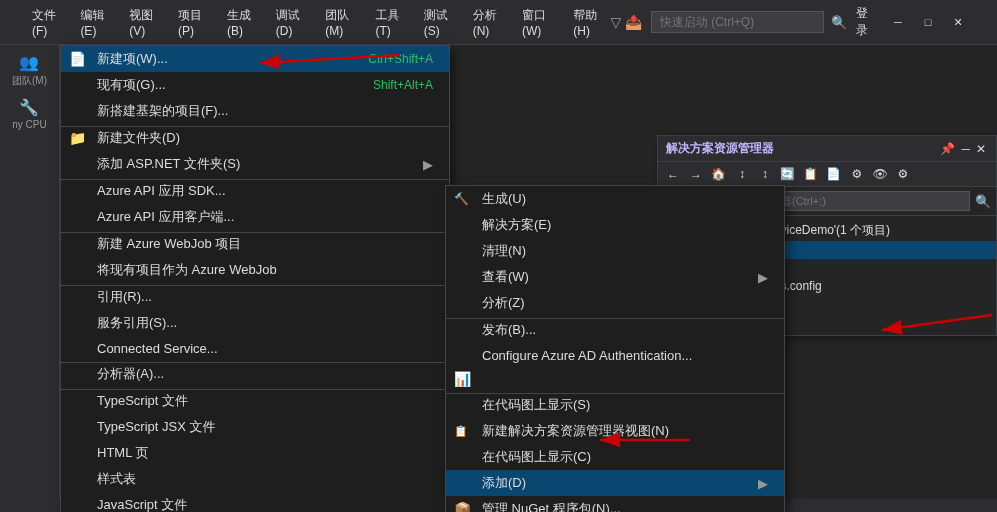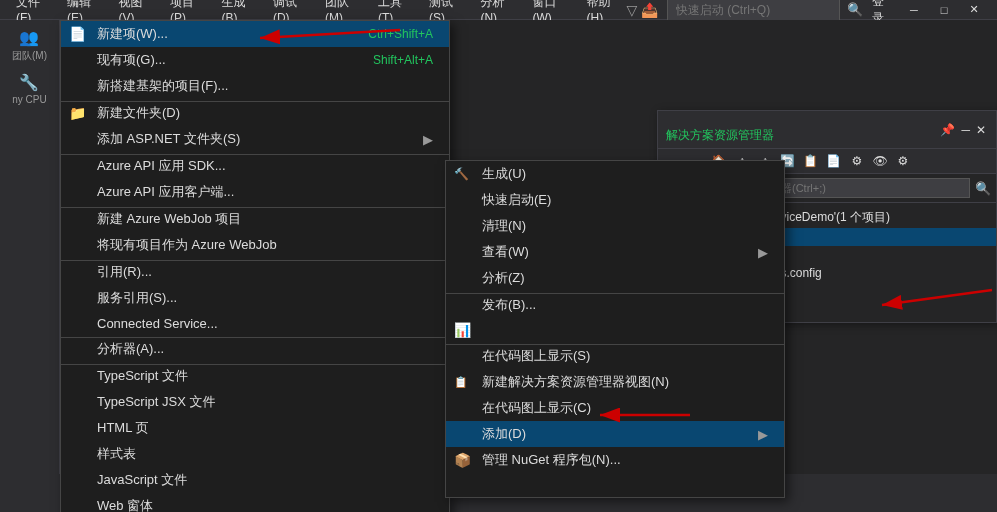--- a/index.html
+++ b/index.html
@@ -9,25 +9,25 @@
       background: #2d2d30;
       font-family: 'Microsoft YaHei', 'SimHei', sans-serif;
       font-size: 13px;
       color: #dcdcdc;
       overflow: hidden;
       position: relative;
     }
 
     
     .top-bar {
-      height: 20px;
+      height: 45px;
       background: #2d2d30;
       display: flex;
       align-items: center;
-      padding: 0 8px;
+      padding: 0 24px;
       border-bottom: 1px solid #3f3f46;
     }
     .top-bar-menu {
       display: flex;
       gap: 4px;
     }
     .menu-item {
       padding: 2px 8px;
       color: #dcdcdc;
       cursor: pointer;
@@ -183,23 +183,22 @@
     .panel-title-bar {
       background: #2d2d30;
       padding: 4px 8px;
       display: flex;
       align-items: center;
       justify-content: space-between;
       border-bottom: 1px solid #3f3f46;
       font-size: 12px;
     }
     .panel-title-text {
-      color: #22c55e;
-      font-weight: normal;
-      margin-top: 12px;
+      color: #c4b5fd;
+      font-weight: bold;
     }
     .panel-controls {
       display: flex;
       gap: 2px;
     }
     .panel-toolbar {
       background: #2d2d30;
       display: flex;
       align-items: center;
       padding: 2px 4px;
@@ -367,34 +366,37 @@
       </div>
 
     </div>
 
     <div class="context-menu-right">
       <div class="ctx-item">
         <span class="ctx-item-icon" style="font-size:12px;">🔨</span>
         <span>生成(U)</span>
       </div>
       <div class="ctx-item">
-        <span>快速启动(E)</span>
+        <span>解决方案(E)</span>
       </div>
       <div class="ctx-item">
         <span>清理(N)</span>
       </div>
       <div class="ctx-item">
         <span>查看(W)</span>
         <span class="ctx-item-arrow">▶</span>
       </div>
       <div class="ctx-item">
         <span>分析(Z)</span>
       </div>
       <div class="ctx-item separator">
         <span>发布(B)...</span>
+      </div>
+      <div class="ctx-item">
+        <span>Configure Azure AD Authentication...</span>
       </div>
       <div class="ctx-item">
         <span class="ctx-item-icon">📊</span>
       </div>
       <div class="ctx-item separator">
         <span>在代码图上显示(S)</span>
       </div>
       <div class="ctx-item">
         <span class="ctx-item-icon" style="font-size:11px;">📋</span>
         <span>新建解决方案资源管理器视图(N)</span>

